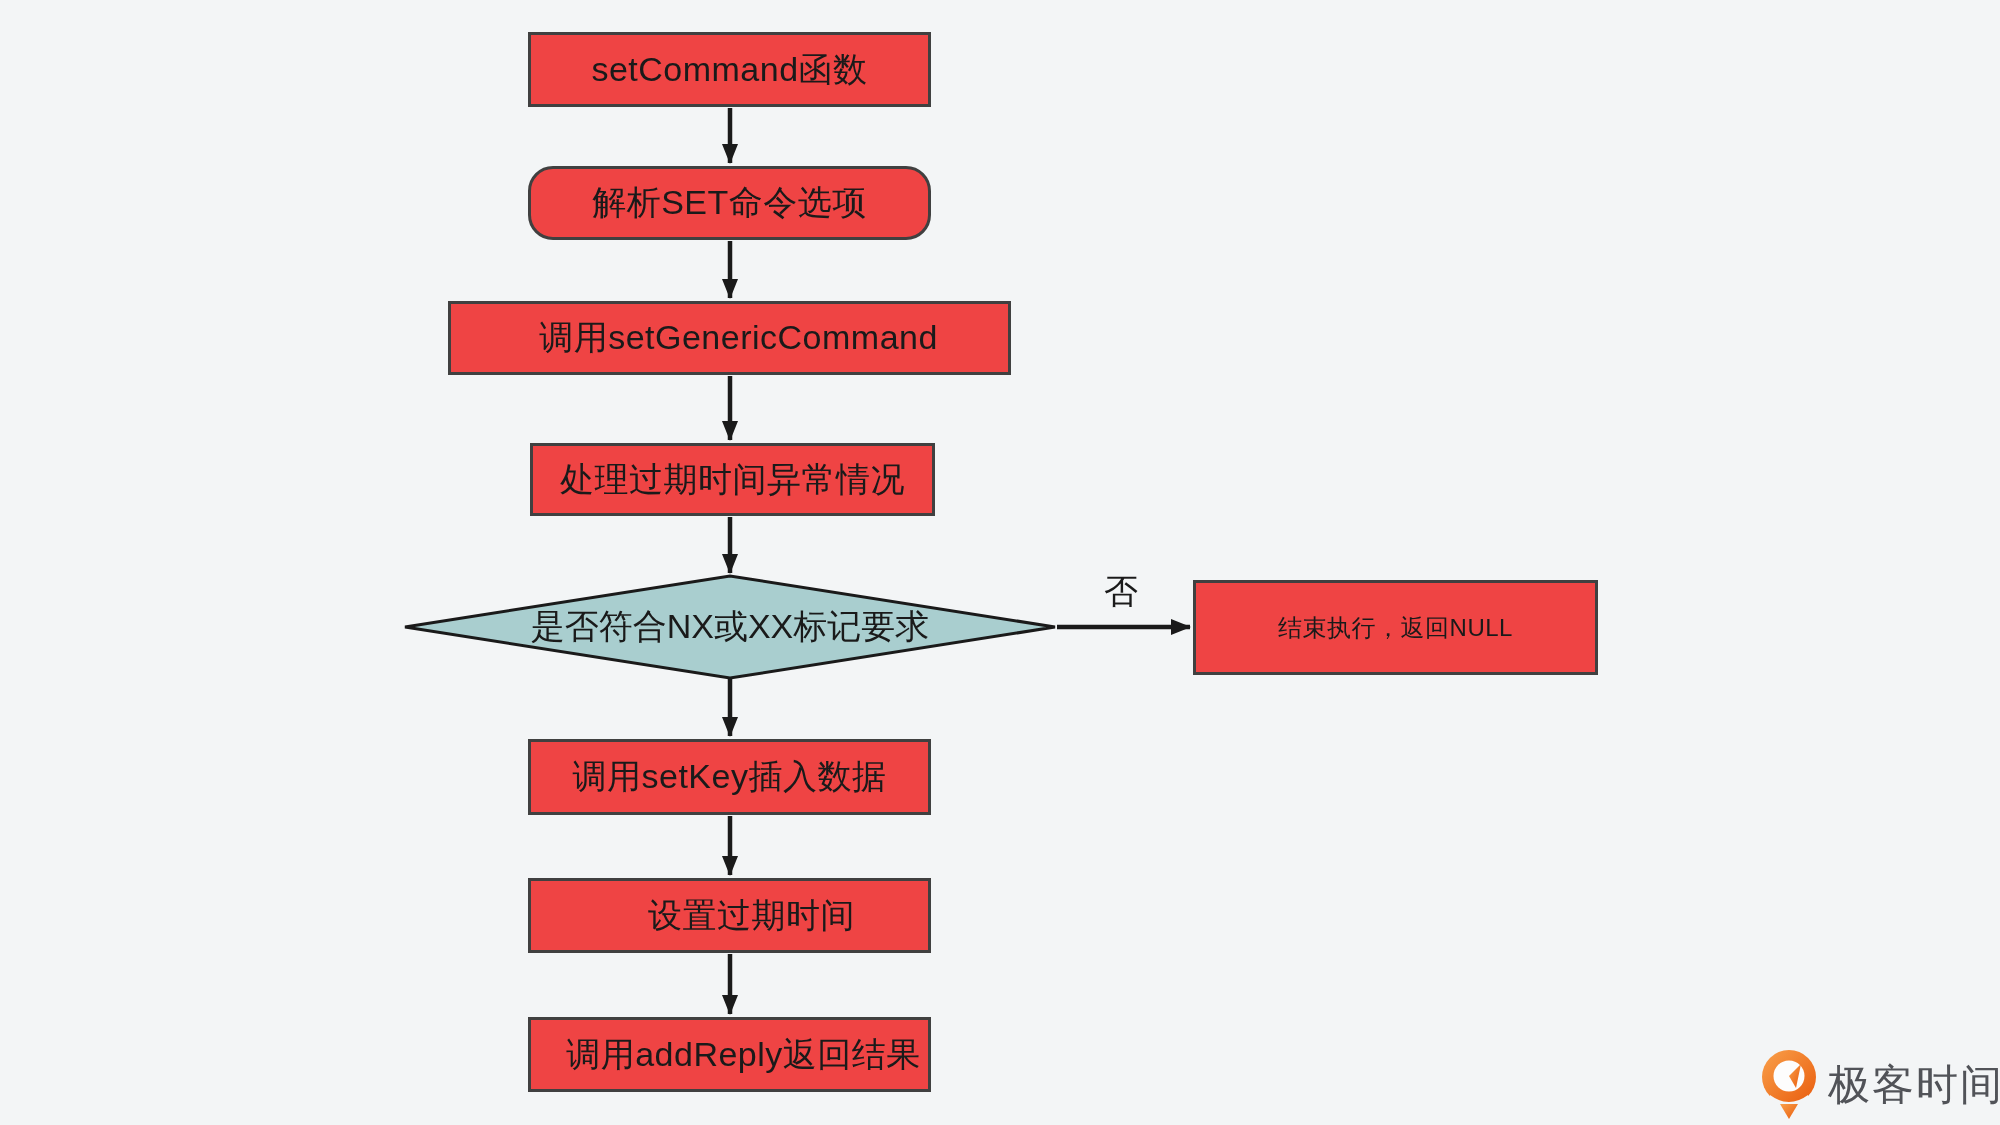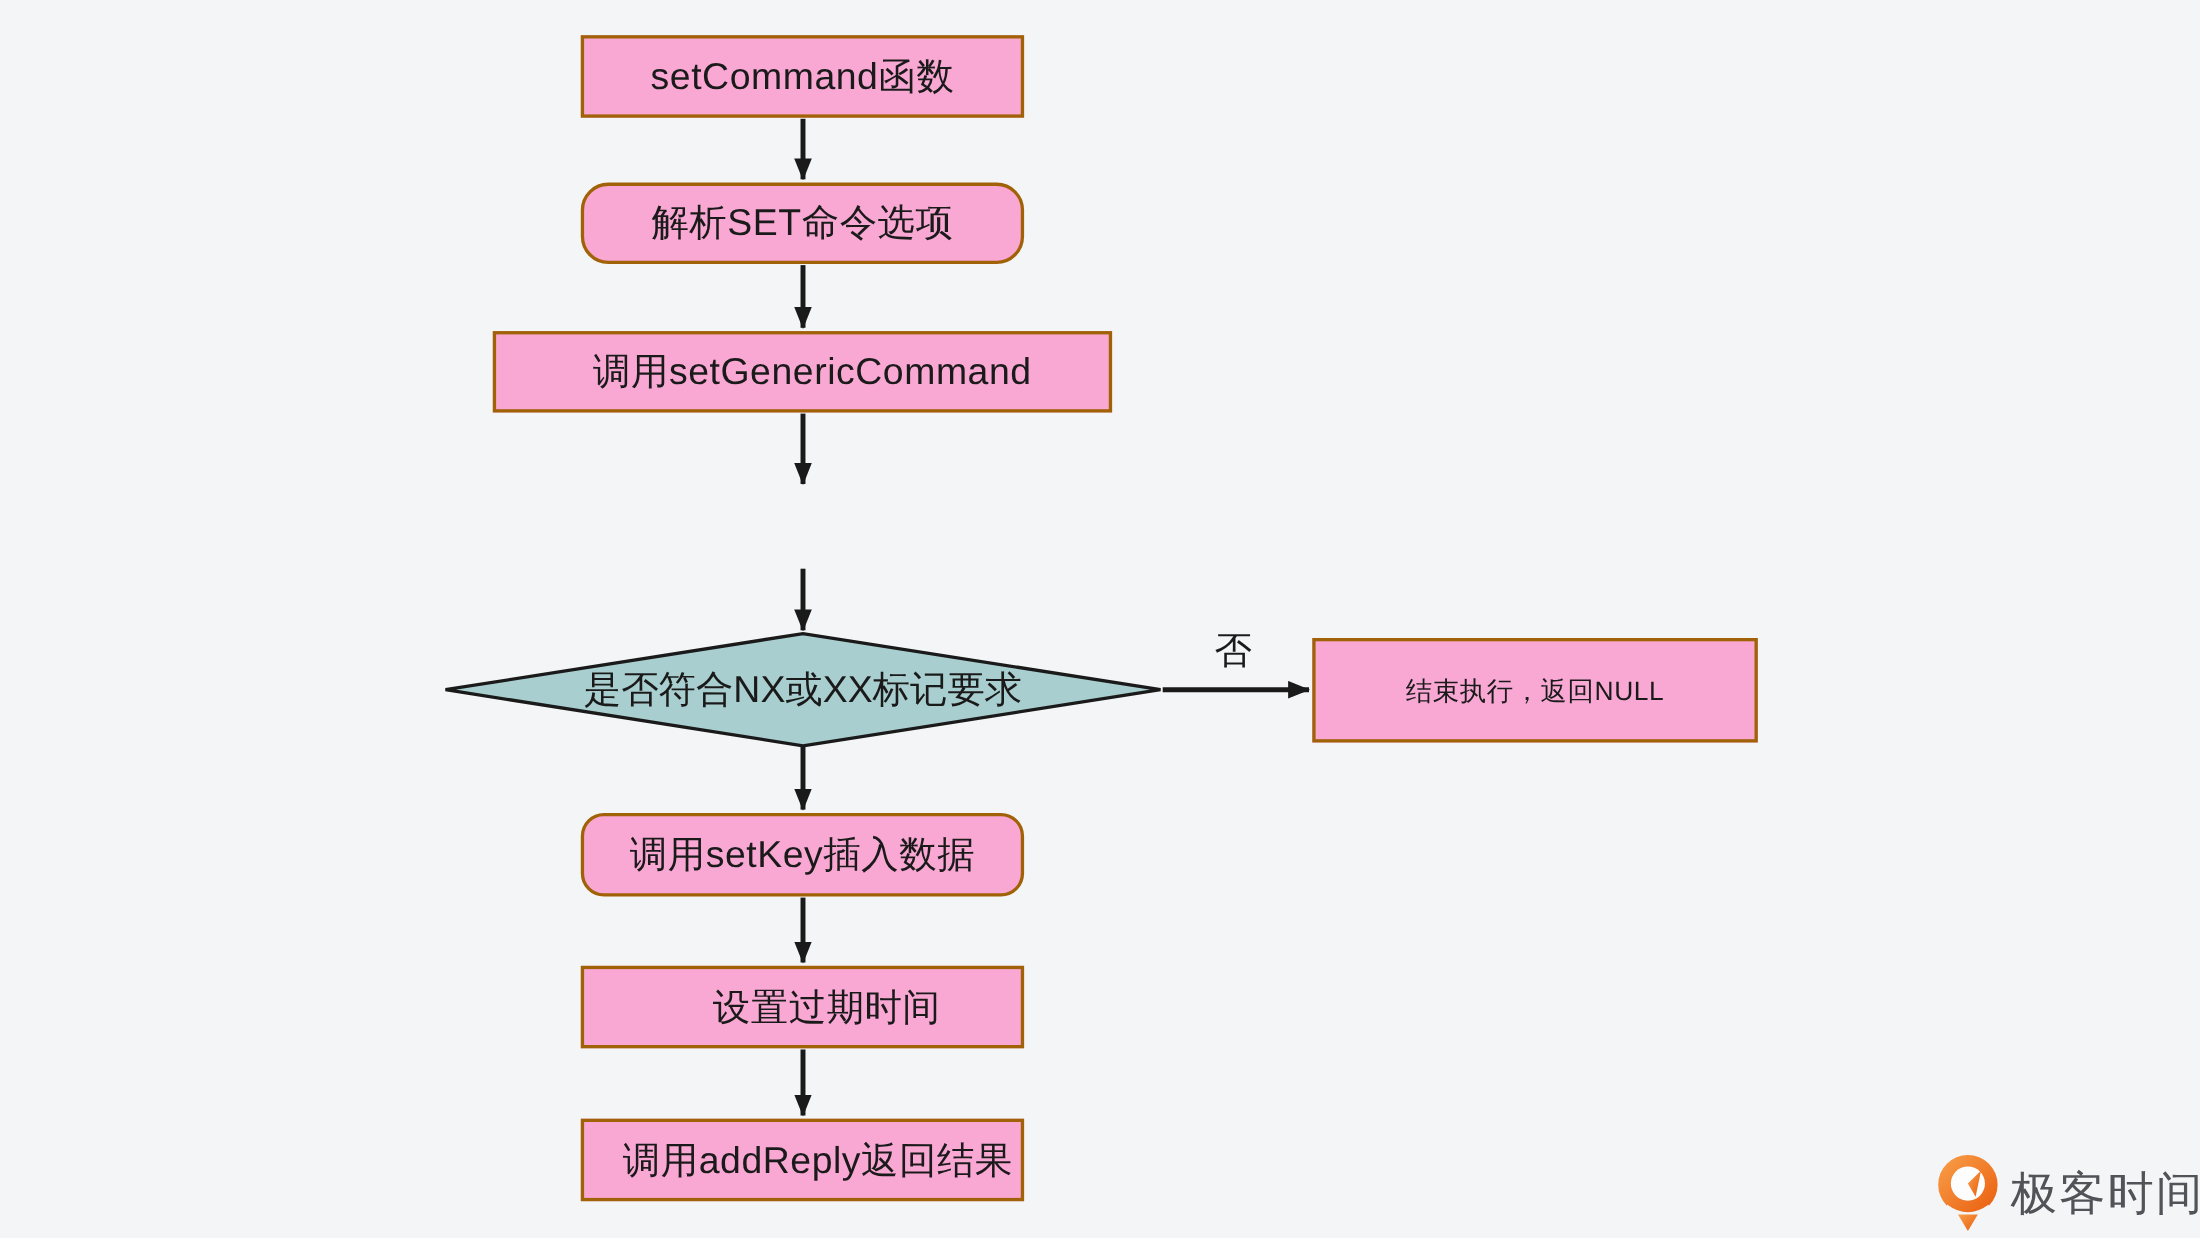--- a/index.html
+++ b/index.html
@@ -22,22 +22,22 @@
   .edges-layer {
     position: absolute;
     left: 0; top: 0;
     width: 2000px;
     height: 1125px;
     pointer-events: none;
   }
   .node {
     position: absolute;
     box-sizing: border-box;
-    background: #f9a8d4;
-    border: 3px solid #a16207;
+    background: #ef4444;
+    border: 3px solid #404040;
     color: #1a1a1a;
     font-size: 34px;
     display: flex;
     align-items: center;
     justify-content: center;
     text-align: center;
     white-space: nowrap;
     letter-spacing: 0.5px;
   }
   .decision-label {
@@ -105,28 +105,29 @@
 
     <polygon points="405,627 730,576 1055,627 730,678" fill="#a9cecf" stroke="#1a1a1a" stroke-width="3"></polygon>
   </svg>
 
   <div class="node" style="left:528px; top:32px; width:403px; height:75px;">setCommand函数</div>
 
   <div class="node" style="left:528px; top:166px; width:403px; height:74px;border-radius:25px;">解析SET命令选项</div>
 
   <div class="node" style="left:448px; top:301px; width:563px; height:74px;padding-left:18px;">调用setGenericCommand</div>
 
+  <div class="node" style="left:530px; top:443px; width:405px; height:73px;">处理过期时间异常情况</div>
 
   <div class="decision-label">是否符合NX或XX标记要求</div>
 
   <div class="edge-label">否</div>
 
   <div class="node" style="left:1193px; top:580px; width:405px; height:95px; font-size:24px;">结束执行，返回NULL</div>
 
-  <div class="node" style="left:528px; top:739px; width:403px; height:76px;border-radius:21px;">调用setKey插入数据</div>
+  <div class="node" style="left:528px; top:739px; width:403px; height:76px;">调用setKey插入数据</div>
 
   <div class="node" style="left:528px; top:878px; width:403px; height:75px;padding-left:44px;">设置过期时间</div>
 
   <div class="node" style="left:528px; top:1017px; width:403px; height:75px;padding-left:28px;">调用addReply返回结果</div>
 
   <div class="brand">
     <svg width="62" height="74" viewBox="0 0 62 74" xmlns="http://www.w3.org/2000/svg">
       <defs>
         <linearGradient id="gt-orange" x1="0" y1="0" x2="1" y2="1">
           <stop offset="0" stop-color="#f9a04a"></stop>

